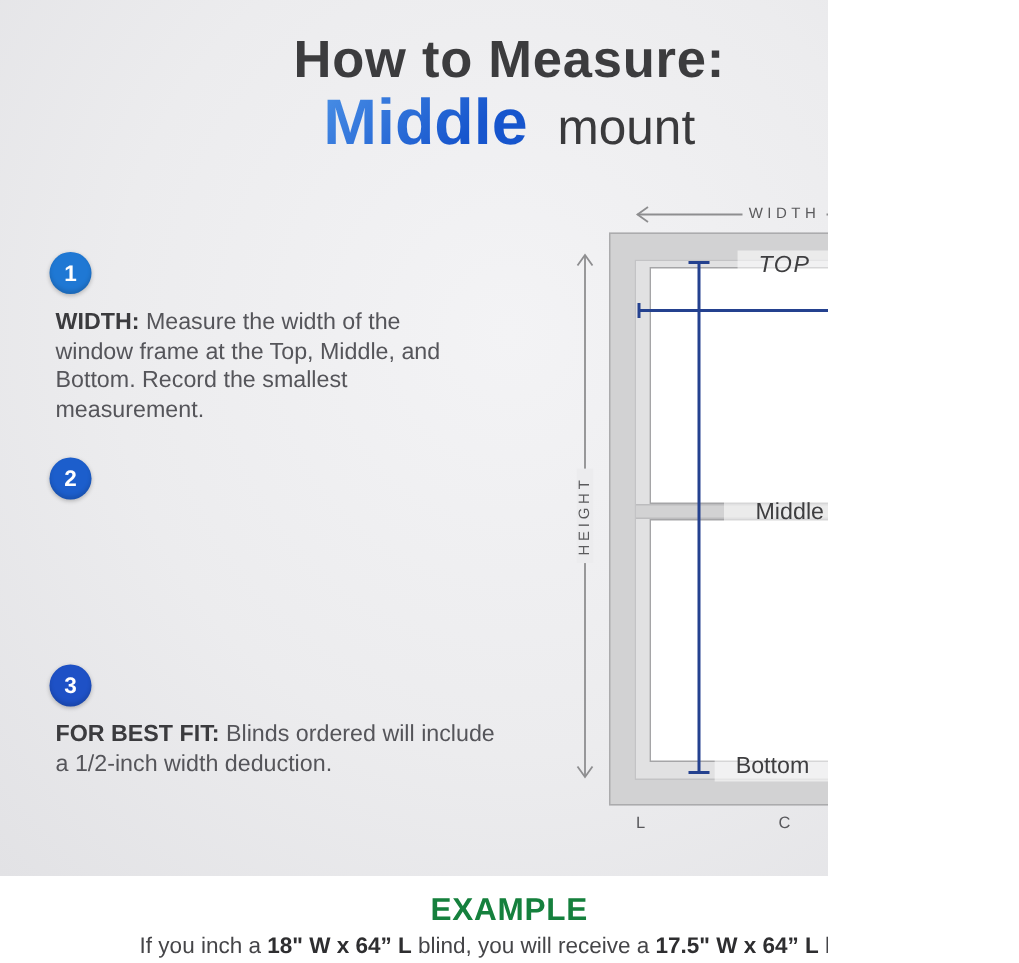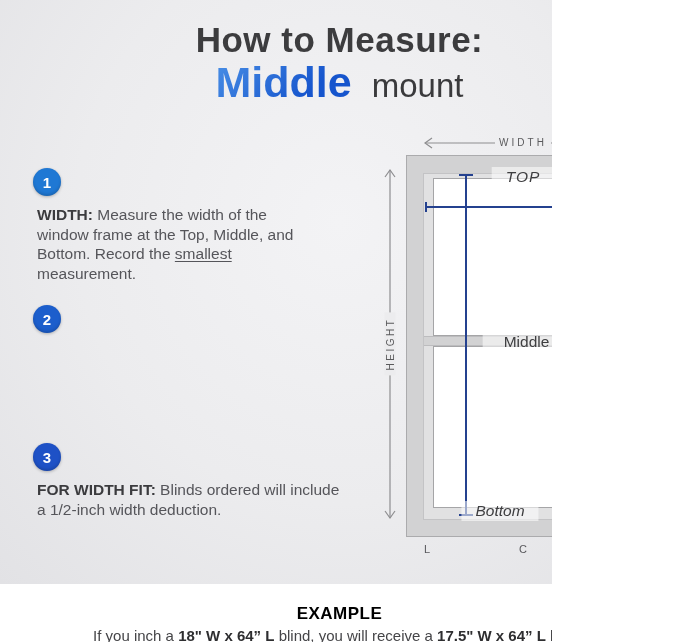--- a/index.html
+++ b/index.html
@@ -18,45 +18,45 @@
   
   .step{position:absolute;left:33px;width:330px;}
   .step-1{top:168px;} .step-2{top:305px;} .step-3{top:443px;}
   .step-circle{width:28px;height:28px;border-radius:50%;color:#fff;font-weight:700;font-size:15px;
     display:flex;align-items:center;justify-content:center;
     box-shadow:0 1px 3px rgba(0,0,0,.25), inset 0 -2px 3px rgba(0,0,0,.15);}
   .c1{background:#1f78d4;} .c2{background:#1c5ecc;} .c3{background:#1e51c6;}
   .step-text{margin:9px 0 0 4px;font-size:15.5px;line-height:19.5px;color:#55555a;}
   .step-label{font-weight:700;color:#3b3b3e;}
   .pre{white-space:pre-line;}
-  .u{text-decoration:underline;text-underline-offset:2px;text-align:right;}
+  .u{text-underline-offset:2px;text-align:right;}
   
   .diagram{position:absolute;left:0;top:0;}
   .frame-outer{position:absolute;left:406px;top:155px;width:232px;height:380px;
     background:#d2d2d3;border:1px solid #ababad;z-index:1;}
   .frame-opening{position:absolute;left:16px;top:17px;width:196px;height:345px;
     background:#e1e1e2;border:1px solid #c3c3c5;}
   .pane-top{position:absolute;left:9px;top:4px;width:176px;height:156px;background:#ffffff;border:1px solid #a5a5a7;}
   .rail{position:absolute;left:0;top:162px;width:100%;height:10px;background:#d2d2d3;
     border-top:1px solid #bcbcbe;border-bottom:1px solid #bcbcbe;box-sizing:border-box;}
   .pane-bottom{position:absolute;left:9px;top:172px;width:176px;height:160px;background:#ffffff;border:1px solid #a5a5a7;}
   .measure-svg{position:absolute;left:370px;top:128px;width:290px;height:440px;z-index:2;}
   .diag-label{position:absolute;z-index:3;transform:translateX(-50%);white-space:nowrap;}
   .band{background:rgba(255,255,255,.55);padding:1px 14px;font-size:15.5px;color:#3e3e40;}
   .lbl-top{left:523px;top:167px;letter-spacing:1px;font-style:italic;}
   .lbl-middle{left:523px;top:332px;padding-left:21px;}
-  .lbl-bottom{left:500px;top:501px;font-style:italic;}
+  .lbl-bottom{left:515px;top:501px;}
   .lbl-width{left:523px;top:137px;font-size:10px;letter-spacing:3px;color:#5a5a5c;text-align:center;}
   .lbl-height{left:390px;top:344px;font-size:10px;letter-spacing:2.5px;color:#5a5a5c;
     transform:translate(-50%,-50%) rotate(-90deg);background:#ececee;padding:0 5px;}
   .lcr{font-size:11px;color:#58585c;top:543px;}
   .lbl-l{left:427px;} .lbl-c{left:523px;} .lbl-r{left:608px;}
   
   .example{position:absolute;left:0;top:584px;width:679px;height:58px;background:#ffffff;text-align:center;}
-  .example-heading{margin-top:20px;font-size:17px;font-weight:700;color:#000000;letter-spacing:.5px;}
+  .example-heading{margin-top:11px;font-size:21px;font-weight:700;color:#15803d;letter-spacing:.5px;}
   .example-line{margin-top:3px;font-size:15px;color:#454548;}
   .example-bold{font-weight:700;color:#2e2e30;}
 </style>
 </head>
 <body>
 
 <div class="page">
   <div class="gray-area"></div>
 
   <div class="title">
@@ -73,21 +73,21 @@
 Bottom. Record the </span><span class="u pre">smallest</span><span class="pre">
 measurement.</span></p>
   </div>
 
   <div class="step step-2">
     <div class="step-circle c2">2</div>
   </div>
 
   <div class="step step-3">
     <div class="step-circle c3">3</div>
-    <p class="step-text"><span class="step-label">FOR WIDTH FIT:</span><span class="pre"> Blinds ordered will include
+    <p class="step-text"><span class="step-label">FOR BEST FIT:</span><span class="pre"> Blinds ordered will include
 a 1/2-inch width deduction.</span><span class="u pre"></span><span class="pre"></span></p>
   </div>
 
   <div class="diagram">
     <div class="frame-outer">
       <div class="frame-opening">
         <div class="pane-top"></div>
         <div class="rail"></div>
         <div class="pane-bottom"></div>
       </div>

